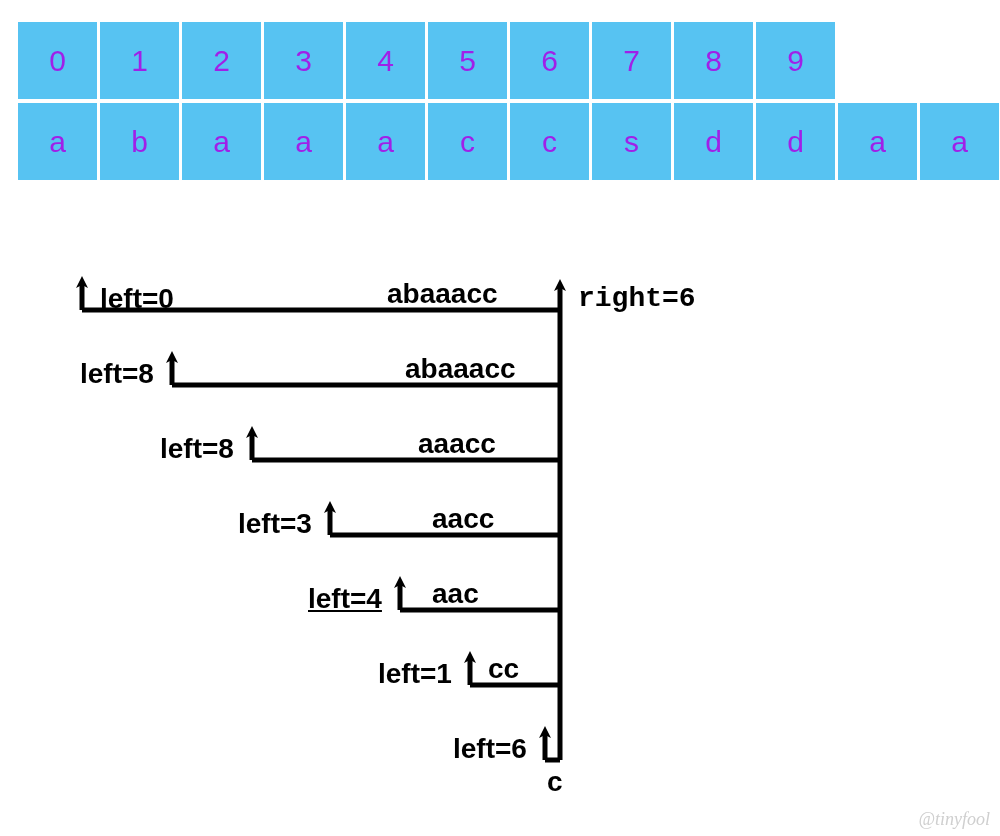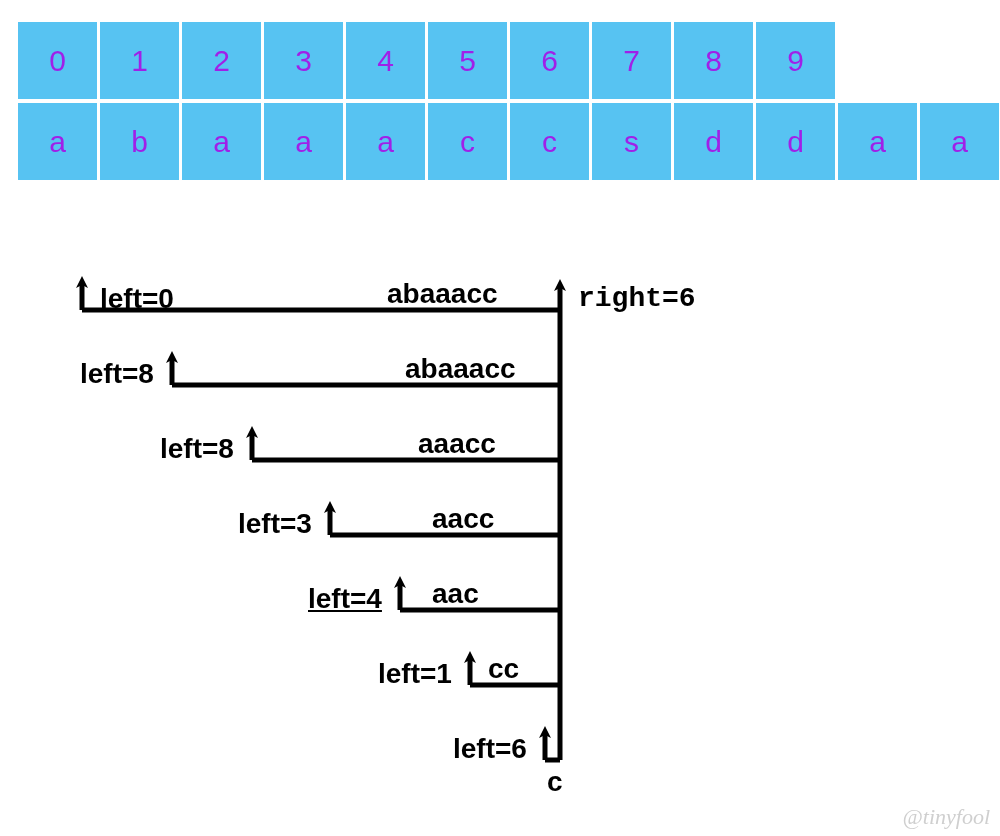--- a/index.html
+++ b/index.html
@@ -49,21 +49,21 @@
     font-weight: bold;
     font-size: 28px;
     white-space: nowrap;
     line-height: 1;
   }
   .watermark {
     position: absolute;
     right: 10px;
     bottom: 6px;
     color: #cfcfcf;
-    font-size: 22px;
+    font-size: 18px;
     font-style: italic;
     font-family: Georgia, serif;
   }
 </style>
 </head>
 <body>
 
 <div class="table-wrap">
   <div class="row row0">
     <div class="cell">0</div>

